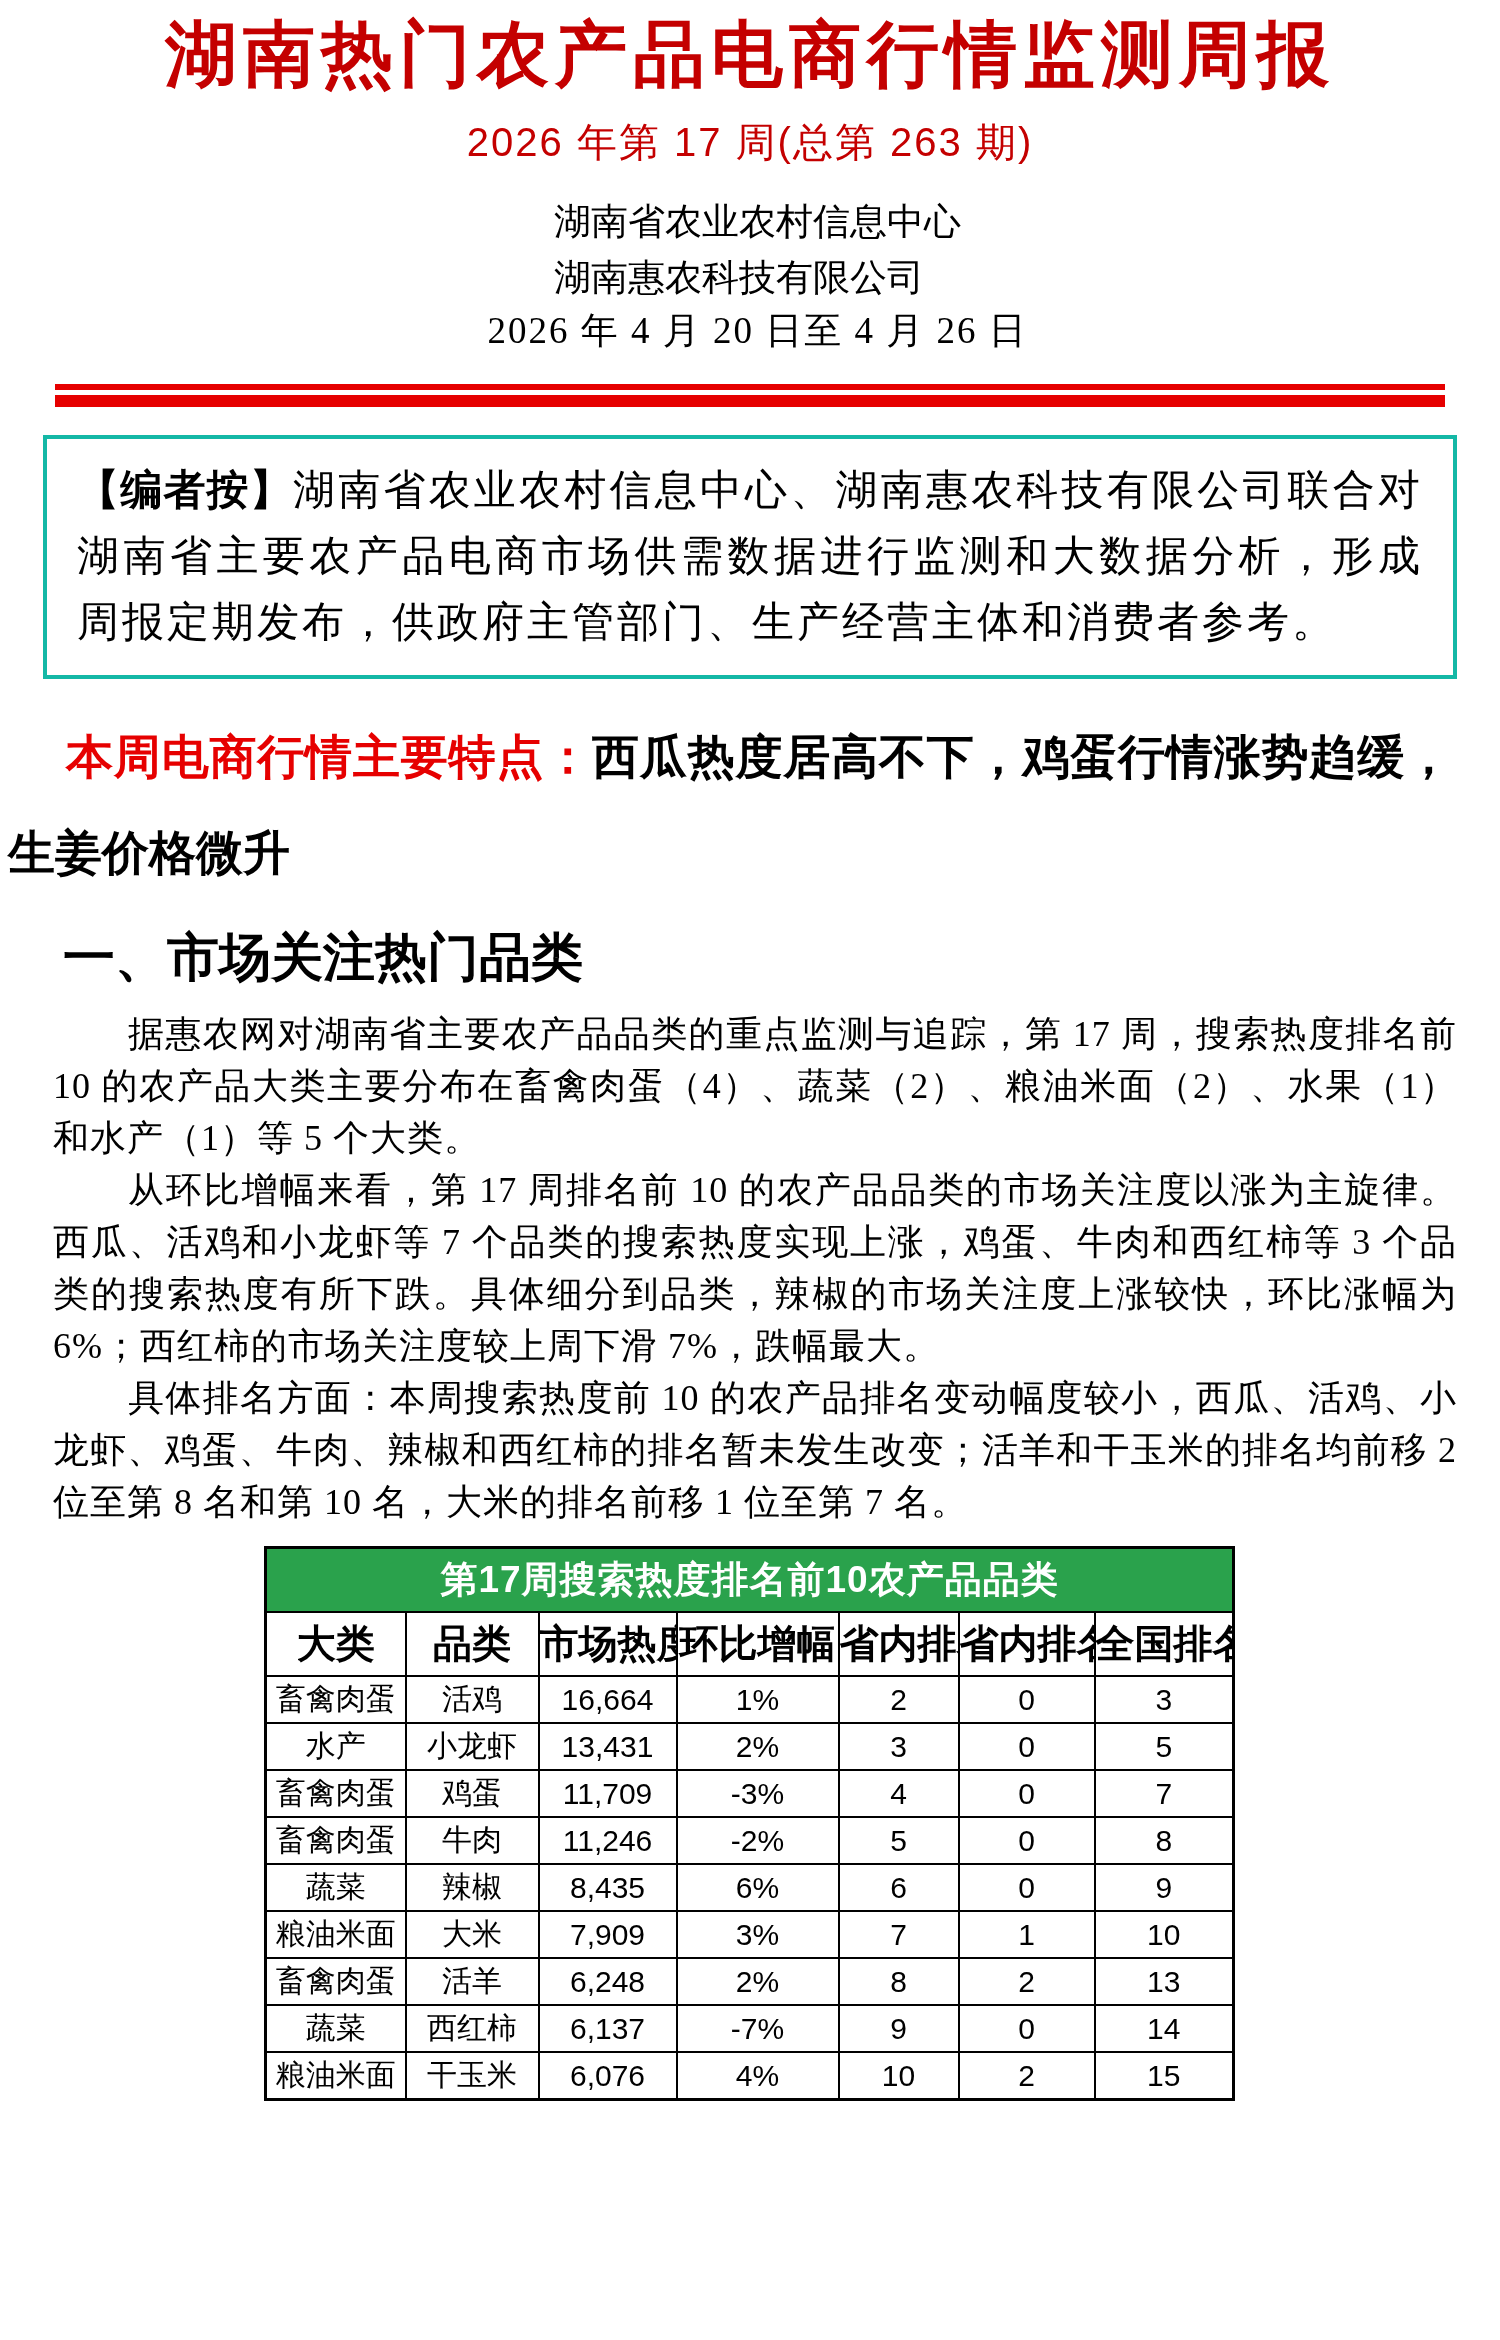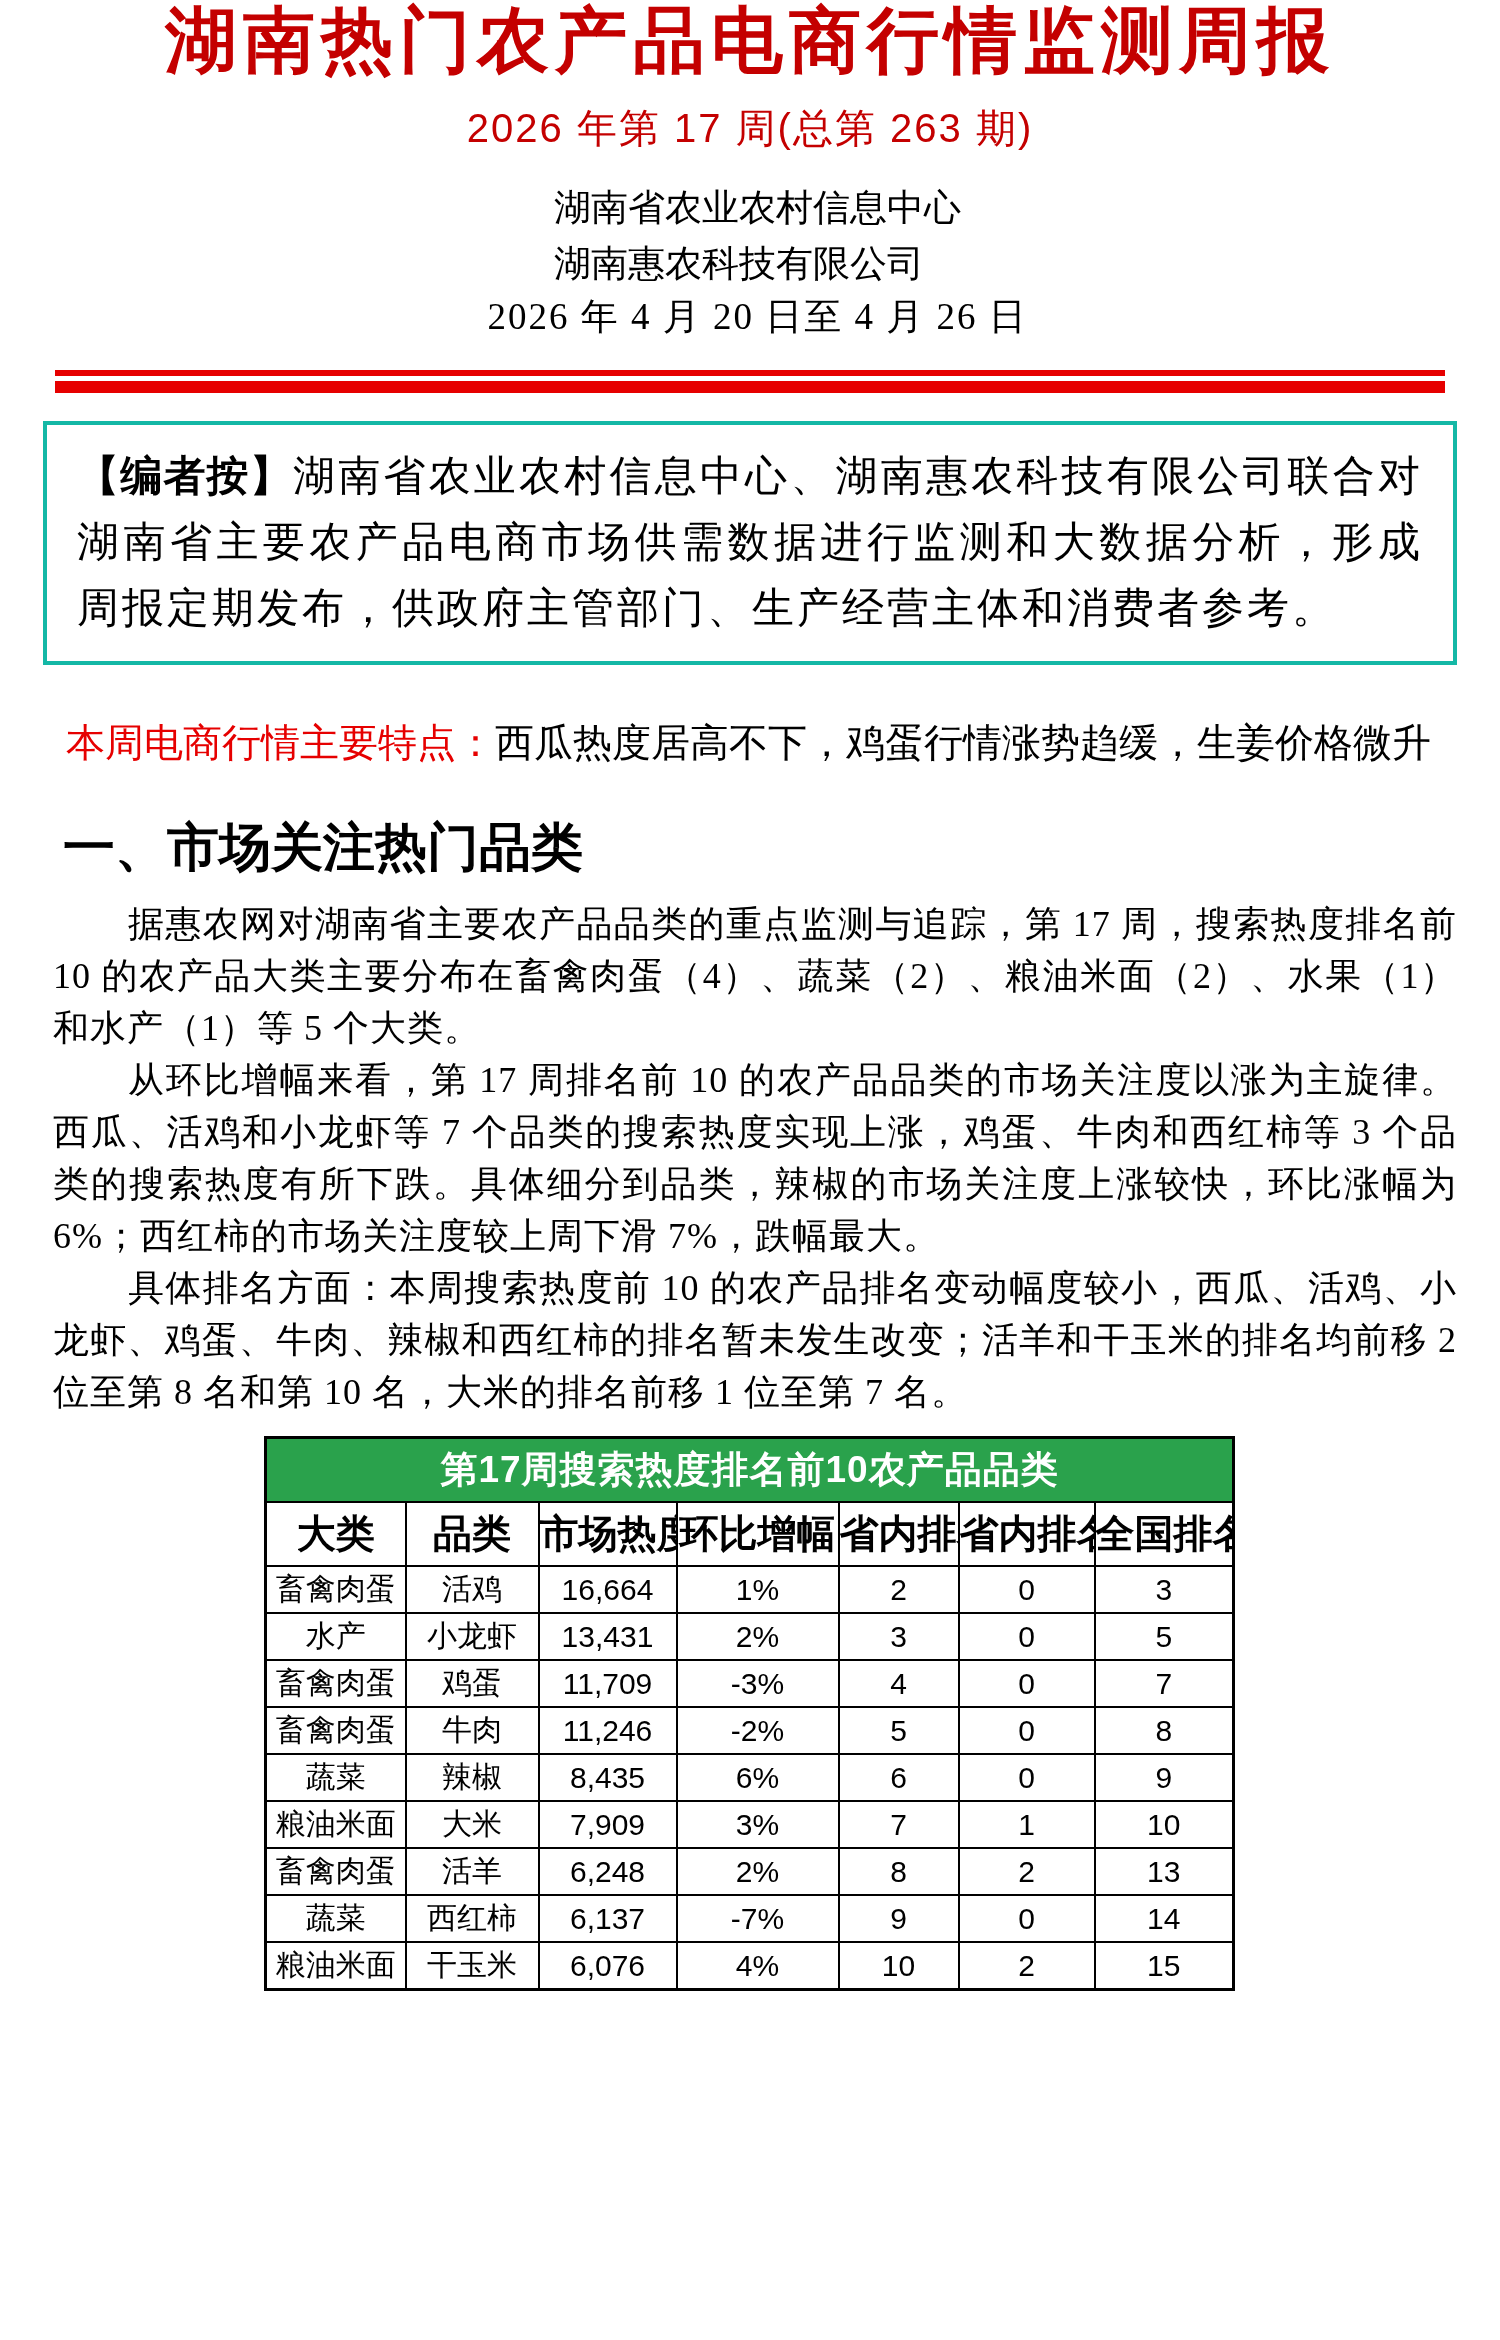--- a/index.html
+++ b/index.html
@@ -7,21 +7,21 @@
     position:relative;
     width:1500px;height:2340px;
     background:#fff;
     overflow:hidden;
     font-family:"Liberation Serif","DejaVu Serif",serif;
     color:#000;
     box-sizing:border-box;
   }
 
   .report-title{
-    margin:0;
+    margin:0;padding-top:14px;
     text-align:center;
     font-size:72px;font-weight:bold;
     letter-spacing:6px;line-height:1.15;
     color:var(--title-red,#c40000);
     font-family:"Liberation Serif","DejaVu Serif",serif;
   }
   .report-issue{
     margin-top:18px;
     text-align:center;
     font-size:40px;letter-spacing:2px;
@@ -49,22 +49,22 @@
     text-align:justify;
   }
   .note-label{
     font-weight:bold;letter-spacing:1px;
     font-family:"Liberation Sans","DejaVu Sans",sans-serif;
   }
 
   .highlights{
     margin:30px 48px 0 8px;
     font-family:"Liberation Sans","DejaVu Sans",sans-serif;
-    font-weight:normal;
-    font-size:39px;line-height:96px;
+    font-weight:bold;
+    font-size:47px;line-height:96px;
     text-indent:58px;text-align:justify;
   }
   .hl-label{color:var(--accent-red,#e60000);}
 
   .section-heading{
     margin:28px 0 0 63px;
     font-family:"Liberation Sans","DejaVu Sans",sans-serif;
     font-weight:bold;font-size:52px;line-height:1.1;
     color:#000;
   }

